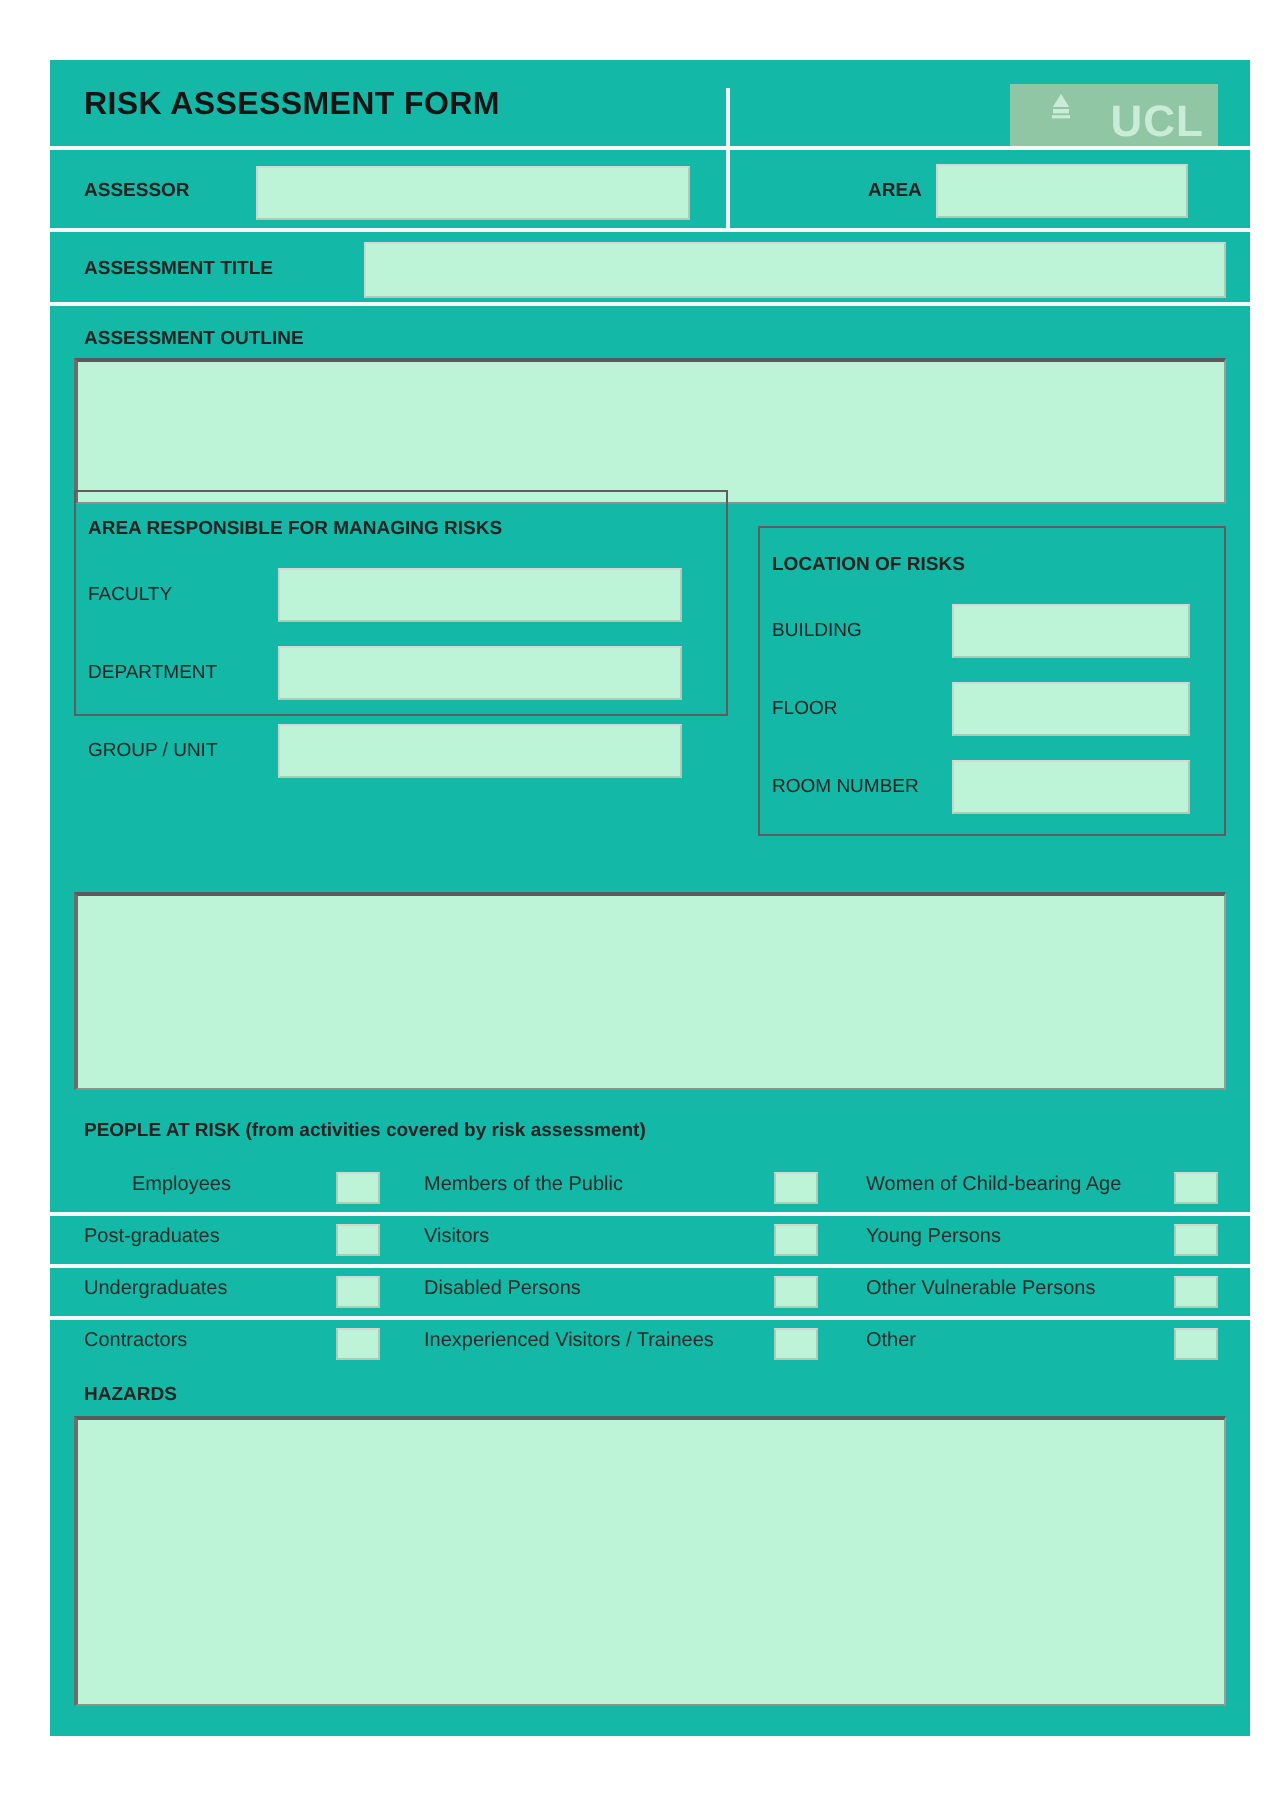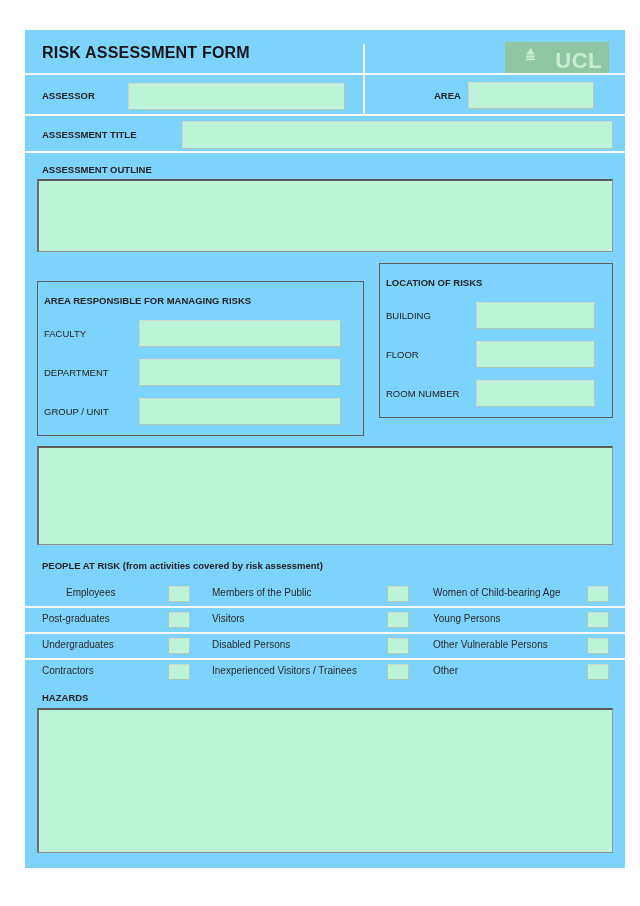--- a/index.html
+++ b/index.html
@@ -2,21 +2,21 @@
 <html><head>
 <meta charset="utf-8">
 <style>
   * { box-sizing: border-box; }
   html,body { margin:0; padding:0; }
   body {
     width:640px; height:906px; background:#ffffff;
     font-family:"Liberation Sans","DejaVu Sans",sans-serif;
     color:#1c1c1c; position:relative; overflow:hidden;
   }
-  .page { position:absolute; left:25px; top:30px; width:600px; height:838px; background:#7dd3fc; }
+  .page { position:absolute; left:25px; top:30px; width:600px; height:838px; background:#14b8a6; }
   .abs { position:absolute; }
   .hline { position:absolute; left:0; width:600px; height:2px; background:#f7f7f5; }
   .vline { position:absolute; width:2px; background:#f2f2f0; }
   .doc-title { font-size:16px; font-weight:bold; letter-spacing:.2px; color:#151515; white-space:nowrap; }
   .lbl { font-size:9.5px; color:#232323; white-space:nowrap; }
   .b { font-weight:bold; }
   .plabel { font-size:10px; color:#2a2a2a; white-space:nowrap; }
   .ginput {
     background:#bdf4d7; border:1px solid #b4c7bb;
     border-top-color:#d3d9d3; border-left-color:#ccd4cd;
@@ -71,21 +71,21 @@
   <input class="abs ginput" style="left: 103px; top: 53px; width: 217px; height: 27px;" value="">
   <div class="abs lbl b" style="left:409px; top:60px;">AREA</div>
   <input class="abs ginput" style="left: 443px; top: 52px; width: 126px; height: 27px;" value="">
 
   <div class="abs lbl b" style="left:17px; top:99px;">ASSESSMENT TITLE</div>
   <input class="abs ginput" style="left: 157px; top: 91px; width: 431px; height: 28px;" value="">
 
   <div class="abs lbl b" style="left:17px; top:134px;">ASSESSMENT OUTLINE</div>
   <textarea class="abs gtext" style="left: 12px; top: 149px; width: 576px; height: 73px;"></textarea>
 
-  <div class="gbox" style="left:12px; top:251px; width:327px; height:155px;">
+  <div class="gbox" style="left:12px; top:215px; width:327px; height:113px;">
     <div class="abs lbl b" style="left:6px; top:13px;">AREA RESPONSIBLE FOR MANAGING RISKS</div>
     <div class="abs lbl" style="left:6px; top:46px;">FACULTY</div>
     <input class="abs ginput" style="left: 101px; top: 38px; width: 202px; height: 27px;" value="">
     <div class="abs lbl" style="left:6px; top:85px;">DEPARTMENT</div>
     <input class="abs ginput" style="left: 101px; top: 77px; width: 202px; height: 27px;" value="">
     <div class="abs lbl" style="left:6px; top:124px;">GROUP / UNIT</div>
     <input class="abs ginput" style="left: 101px; top: 116px; width: 202px; height: 27px;" value="">
   </div>
 
   <div class="gbox" style="left:354px; top:233px; width:234px; height:155px;">

